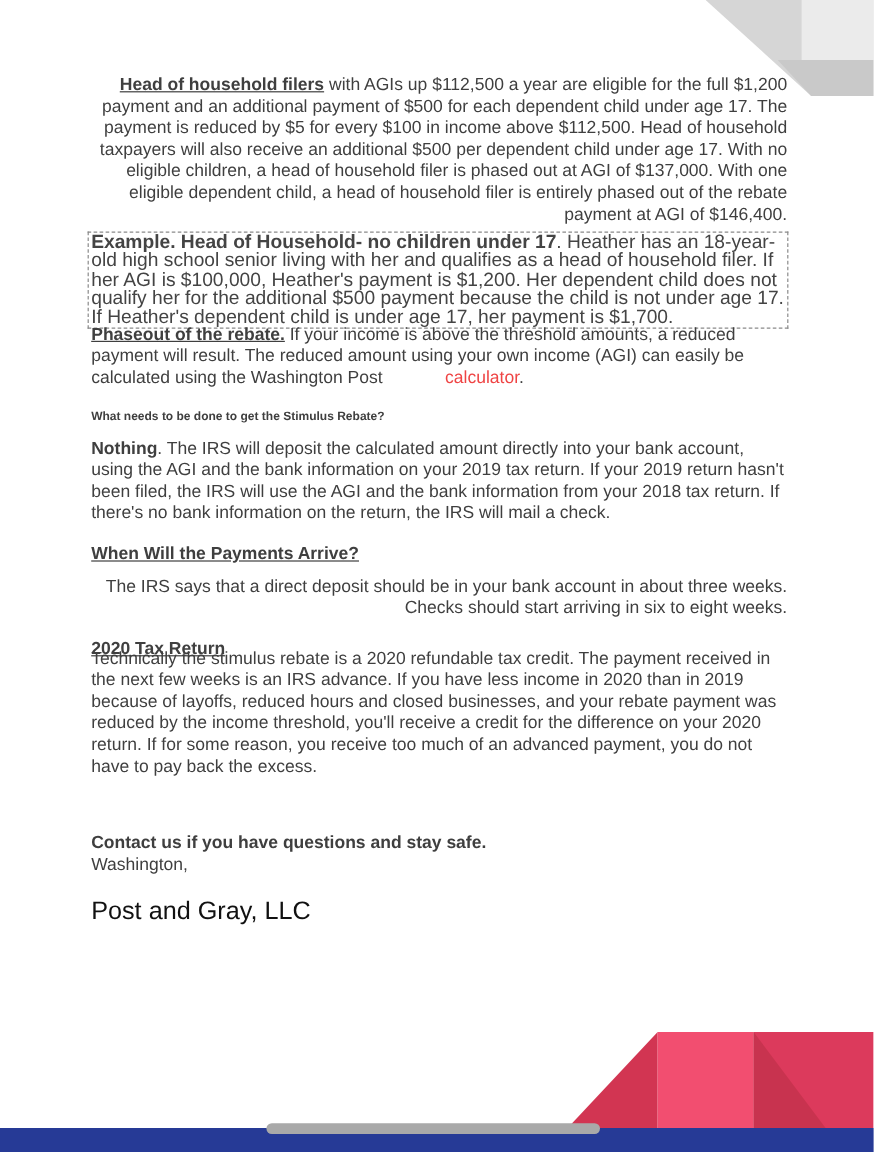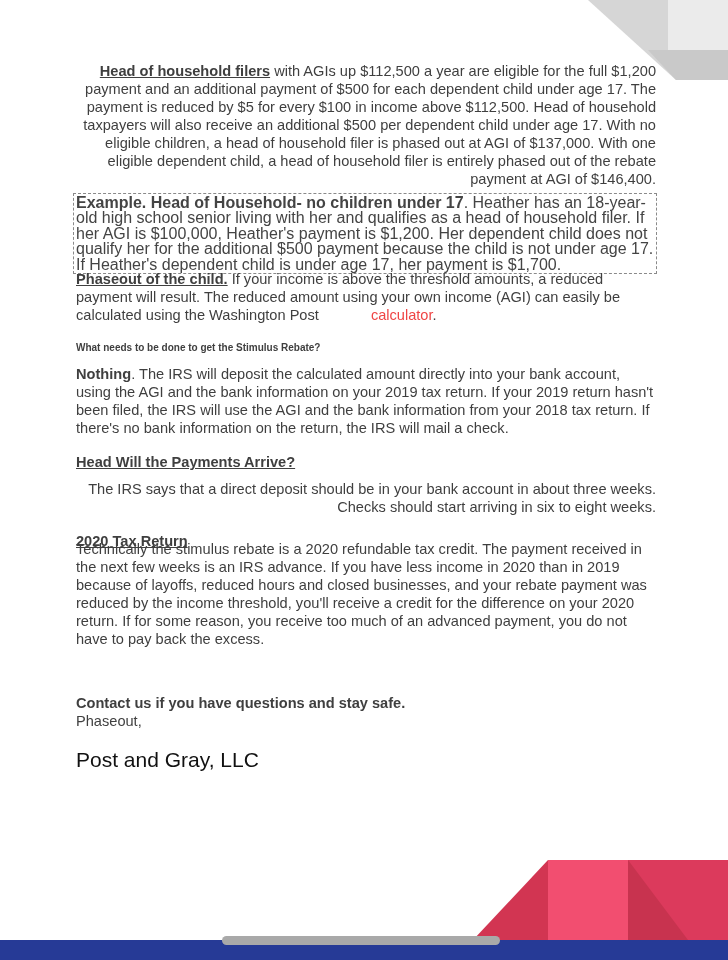--- a/index.html
+++ b/index.html
@@ -47,45 +47,45 @@
 
 <div class="page">
   <p class="p1"><span class="u">Head of household filers</span><span> with AGIs up $112,500 a year are eligible for the full $1,200 payment and an additional payment of $500 for each dependent child under age 17. The payment is reduced by $5 for every $100 in income above $112,500. Head of household taxpayers will also receive an additional $500 per dependent child under age 17. With no eligible children, a head of household filer is phased out at AGI of $137,000. With one eligible dependent child, a head of household filer is entirely phased out of the rebate payment at AGI of $146,400.</span></p>
 </div>
 
 <div class="example">
   <span class="b">Example. Head of Household- no children under 17</span><span>. Heather has an 18-year-old high school senior living with her and qualifies as a head of household filer. If her AGI is $100,000, Heather's payment is $1,200. Her dependent child does not qualify her for the additional $500 payment because the child is not under age 17. If Heather's dependent child is under age 17, her payment is $1,700.</span>
 </div>
 
 <div class="sec" style="top:270px;">
-  <p><span class="u">Phaseout of the child.</span><span> If your income is above the threshold amounts, a reduced payment will result. The reduced amount using your own income (AGI) can easily be calculated using the Washington Post </span><span class="link">calculator</span><span>.</span></p>
+  <p><span class="u">Phaseout of the rebate.</span><span> If your income is above the threshold amounts, a reduced payment will result. The reduced amount using your own income (AGI) can easily be calculated using the Washington Post </span><span class="link">calculator</span><span>.</span></p>
 </div>
 
 <div class="sec" style="top:339px;">
   <p class="heading">What needs to be done to get the Stimulus Rebate?</p>
 </div>
 <div class="sec" style="top:365px;">
   <p><span class="b">Nothing</span><span>. The IRS will deposit the calculated amount directly into your bank account, using the AGI and the bank information on your 2019 tax return. If your 2019 return hasn't been filed, the IRS will use the AGI and the bank information from your 2018 tax return. If there's no bank information on the return, the IRS will mail a check.</span></p>
 </div>
 
 <div class="sec" style="top:453px;">
-  <p class="heading-u">Head Will the Payments Arrive?</p>
+  <p class="heading-u">When Will the Payments Arrive?</p>
 </div>
 <div class="sec" style="top:480px;text-align:right;">
   <p>The IRS says that a direct deposit should be in your bank account in about three weeks. Checks should start arriving in six to eight weeks.</p>
 </div>
 
 <div class="sec" style="top:532px;">
   <p class="heading-u">2020 Tax Return</p>
 </div>
 <div class="sec" style="top:540px;">
   <p>Technically the stimulus rebate is a 2020 refundable tax credit. The payment received in the next few weeks is an IRS advance. If you have less income in 2020 than in 2019 because of layoffs, reduced hours and closed businesses, and your rebate payment was reduced by the income threshold, you'll receive a credit for the difference on your 2020 return. If for some reason, you receive too much of an advanced payment, you do not have to pay back the excess.</p>
 </div>
 
 <div class="sec" style="top:694px;">
   <p class="b">Contact us if you have questions and stay safe.</p>
-  <p>Phaseout,</p>
+  <p>Washington,</p>
 </div>
 
 <div class="company">Post and Gray, LLC</div>
 
 <div class="footer-bar"></div>
 <div class="scrollbar"></div>
 
 </body></html>

